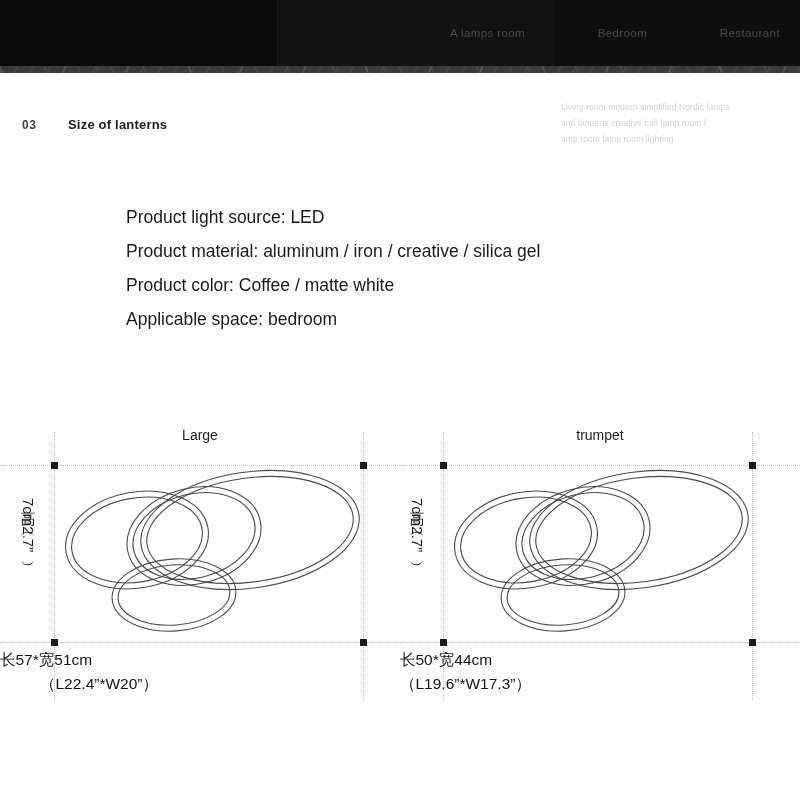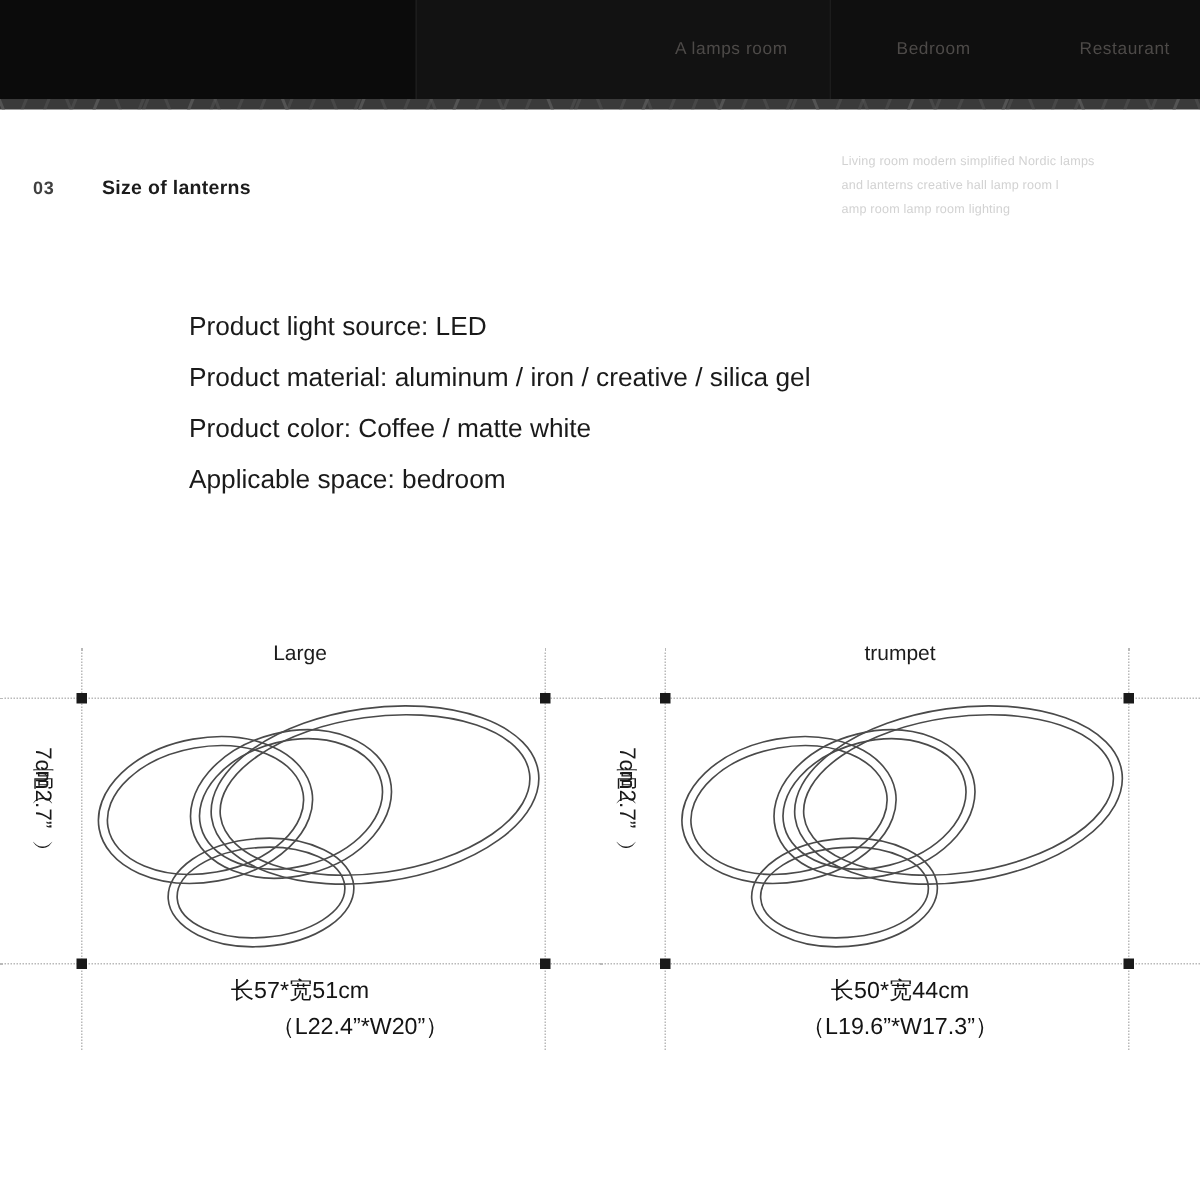--- a/index.html
+++ b/index.html
@@ -97,21 +97,21 @@
   
   .v-label{
     position:absolute;
     font-size:15px;color:#1a1a1a;white-space:nowrap;
     writing-mode:vertical-rl;
     transform-origin:center;
   }
 
   
   .b-label{
-    position:absolute;width:100%;text-align:center;
+    position:absolute;width:100%;
     font-size:15.5px;color:#141414;white-space:nowrap;
   }
   .b-label.l1{top:222px;}
   .b-label.l2{top:245px;}
 
   .lamp{position:absolute;}
 </style>
 </head>
 <body>
 

